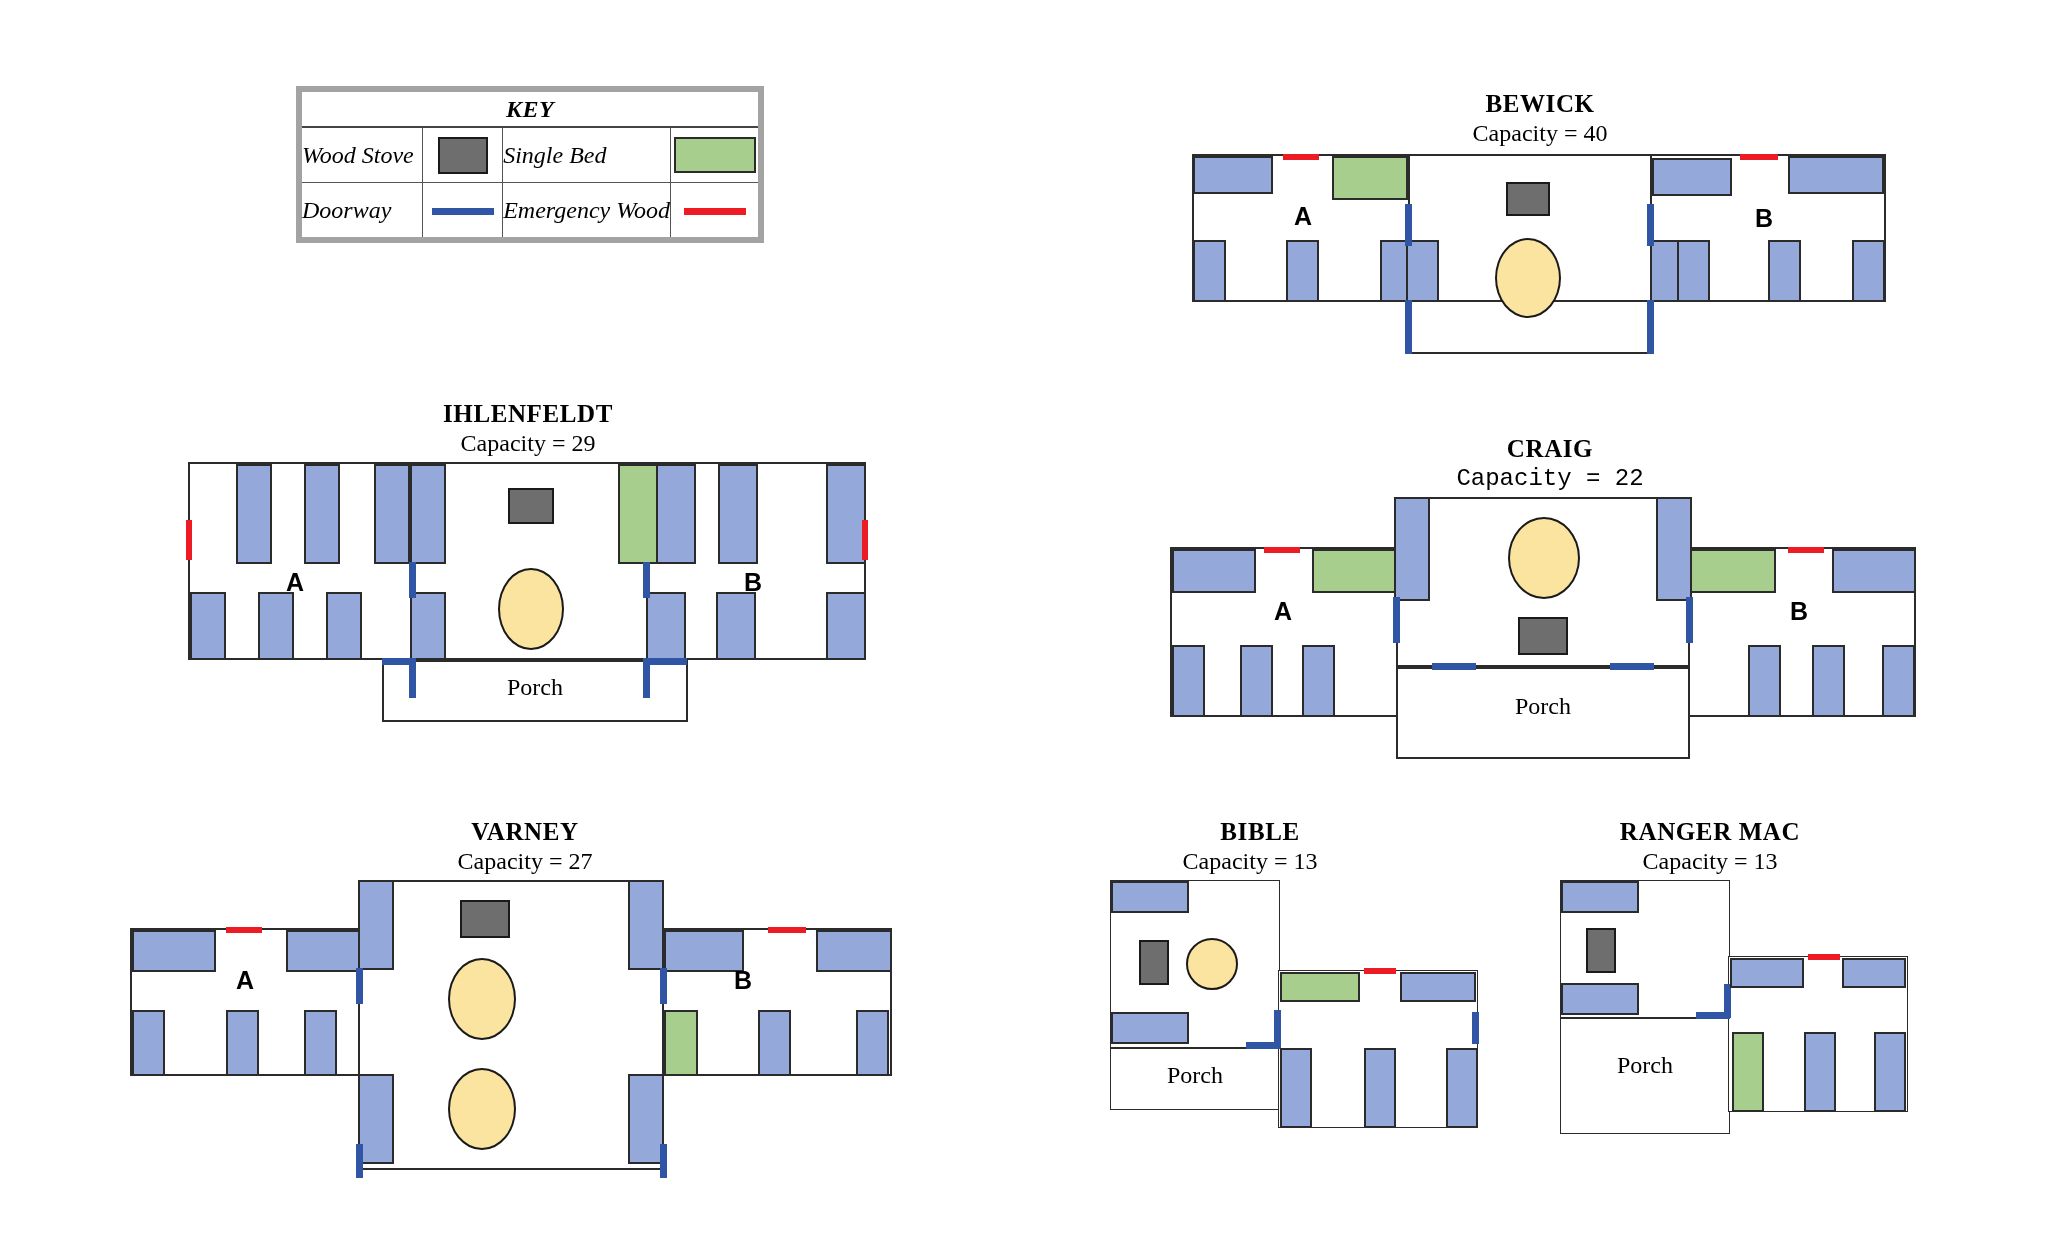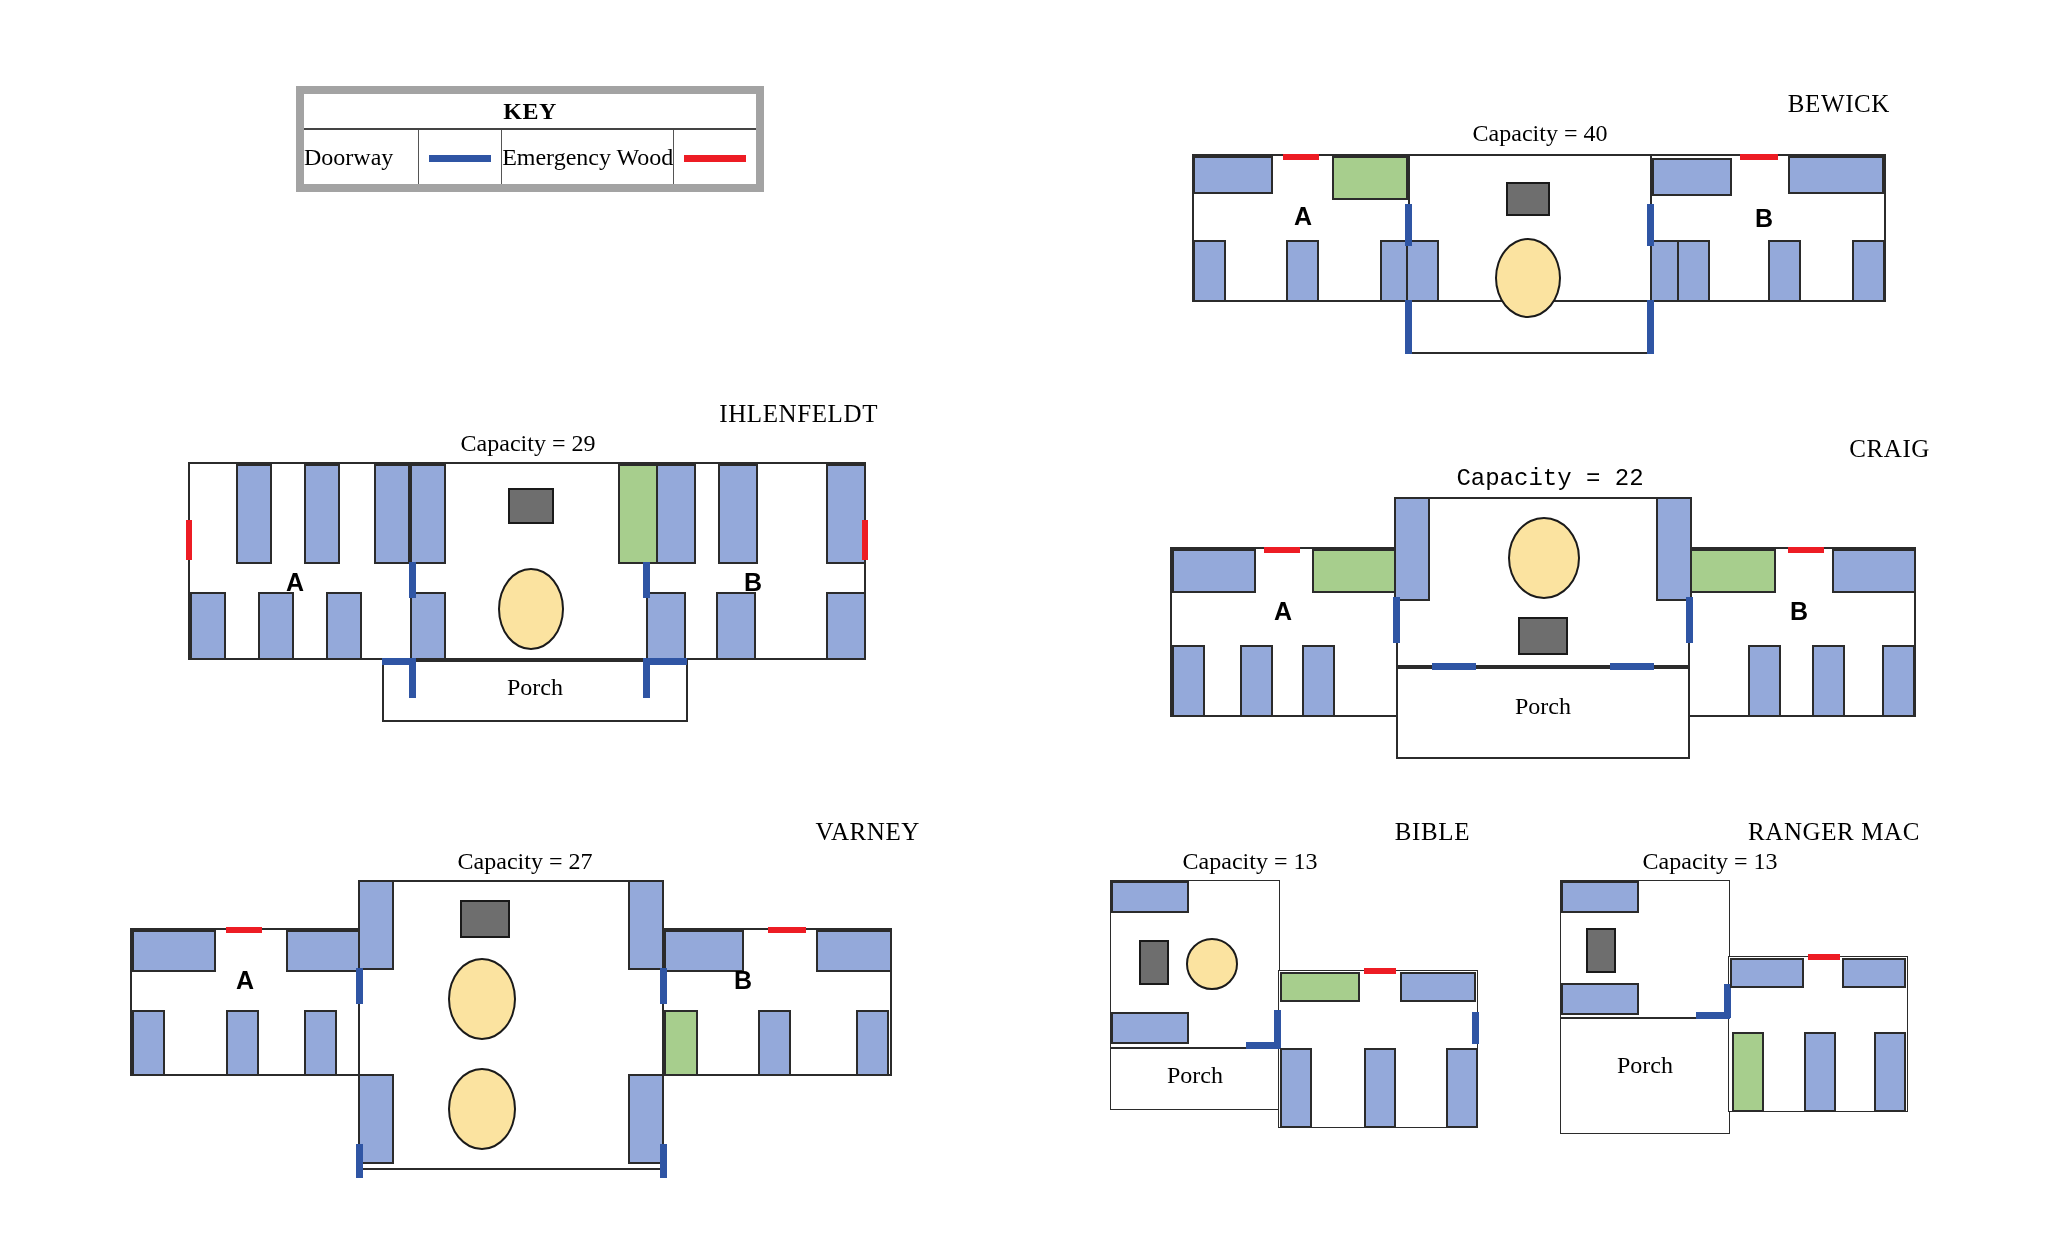--- a/index.html
+++ b/index.html
@@ -8,22 +8,23 @@
     width:2048px;height:1243px;position:relative;overflow:hidden;
     font-family:"Liberation Serif", serif;
     color:#000;
   }
   .stage{position:absolute;left:0;top:0;width:2048px;height:1243px;}
 
   
   .key-table{
     position:absolute;
     border-collapse:collapse;
-    border:8px solid #a3a3a3;
+    border:6px solid #a3a3a3;
     background:#fff;
+    font-style:italic;
   }
   .key-table td{
     border:1px solid #555;
     padding:0;
     height:54px;
     vertical-align:middle;
     font-size:24px;
     font-family:"Liberation Serif", serif;
   }
   .key-title{
@@ -48,22 +49,22 @@
   .sw-single{
     display:inline-block;width:78px;height:32px;background:#A7CE8D;
     border:2px solid #2b2b2b;vertical-align:middle;
   }
   .sw-door{display:inline-block;width:62px;height:7px;background:#2F55A4;vertical-align:middle;}
   .sw-exit{display:inline-block;width:62px;height:7px;background:#ED1C24;vertical-align:middle;}
 
   
   .cabin{position:absolute;}
   .cab-title{
-    position:absolute;text-align:right;width:100%;left:0;
-    font-weight:normal;font-size:25px;letter-spacing:.6px;
+    position:absolute;text-align:center;width:100%;left:0;
+    font-weight:bold;font-size:25px;letter-spacing:.6px;
     font-family:"Liberation Serif", serif;white-space:nowrap;
   }
   .cab-cap{
     position:absolute;text-align:center;width:100%;left:0;
     font-size:24px;font-family:"Liberation Serif", serif;white-space:nowrap;
   }
 
   .plan{position:absolute;}
 
   
@@ -93,20 +94,26 @@
 </style>
 </head>
 <body>
 
 <div class="stage">
 
   <table class="key-table" style="left:296px;top:86px;width:468px;">
     <tbody>
         <tr>
       <td class="key-title" colspan="4">KEY</td>
+    </tr>
+    <tr>
+      <td class="key-label">Wood Stove</td>
+      <td class="key-swatch"><span class="sw-stove"></span></td>
+      <td class="key-label">Single Bed</td>
+      <td class="key-swatch"><span class="sw-single"></span></td>
     </tr>
     <tr>
       <td class="key-label">Doorway</td>
       <td class="key-swatch"><span class="sw-door"></span></td>
       <td class="key-label">Emergency Wood</td>
       <td class="key-swatch"><span class="sw-exit"></span></td>
     </tr>
   </tbody>
     </table>
 

